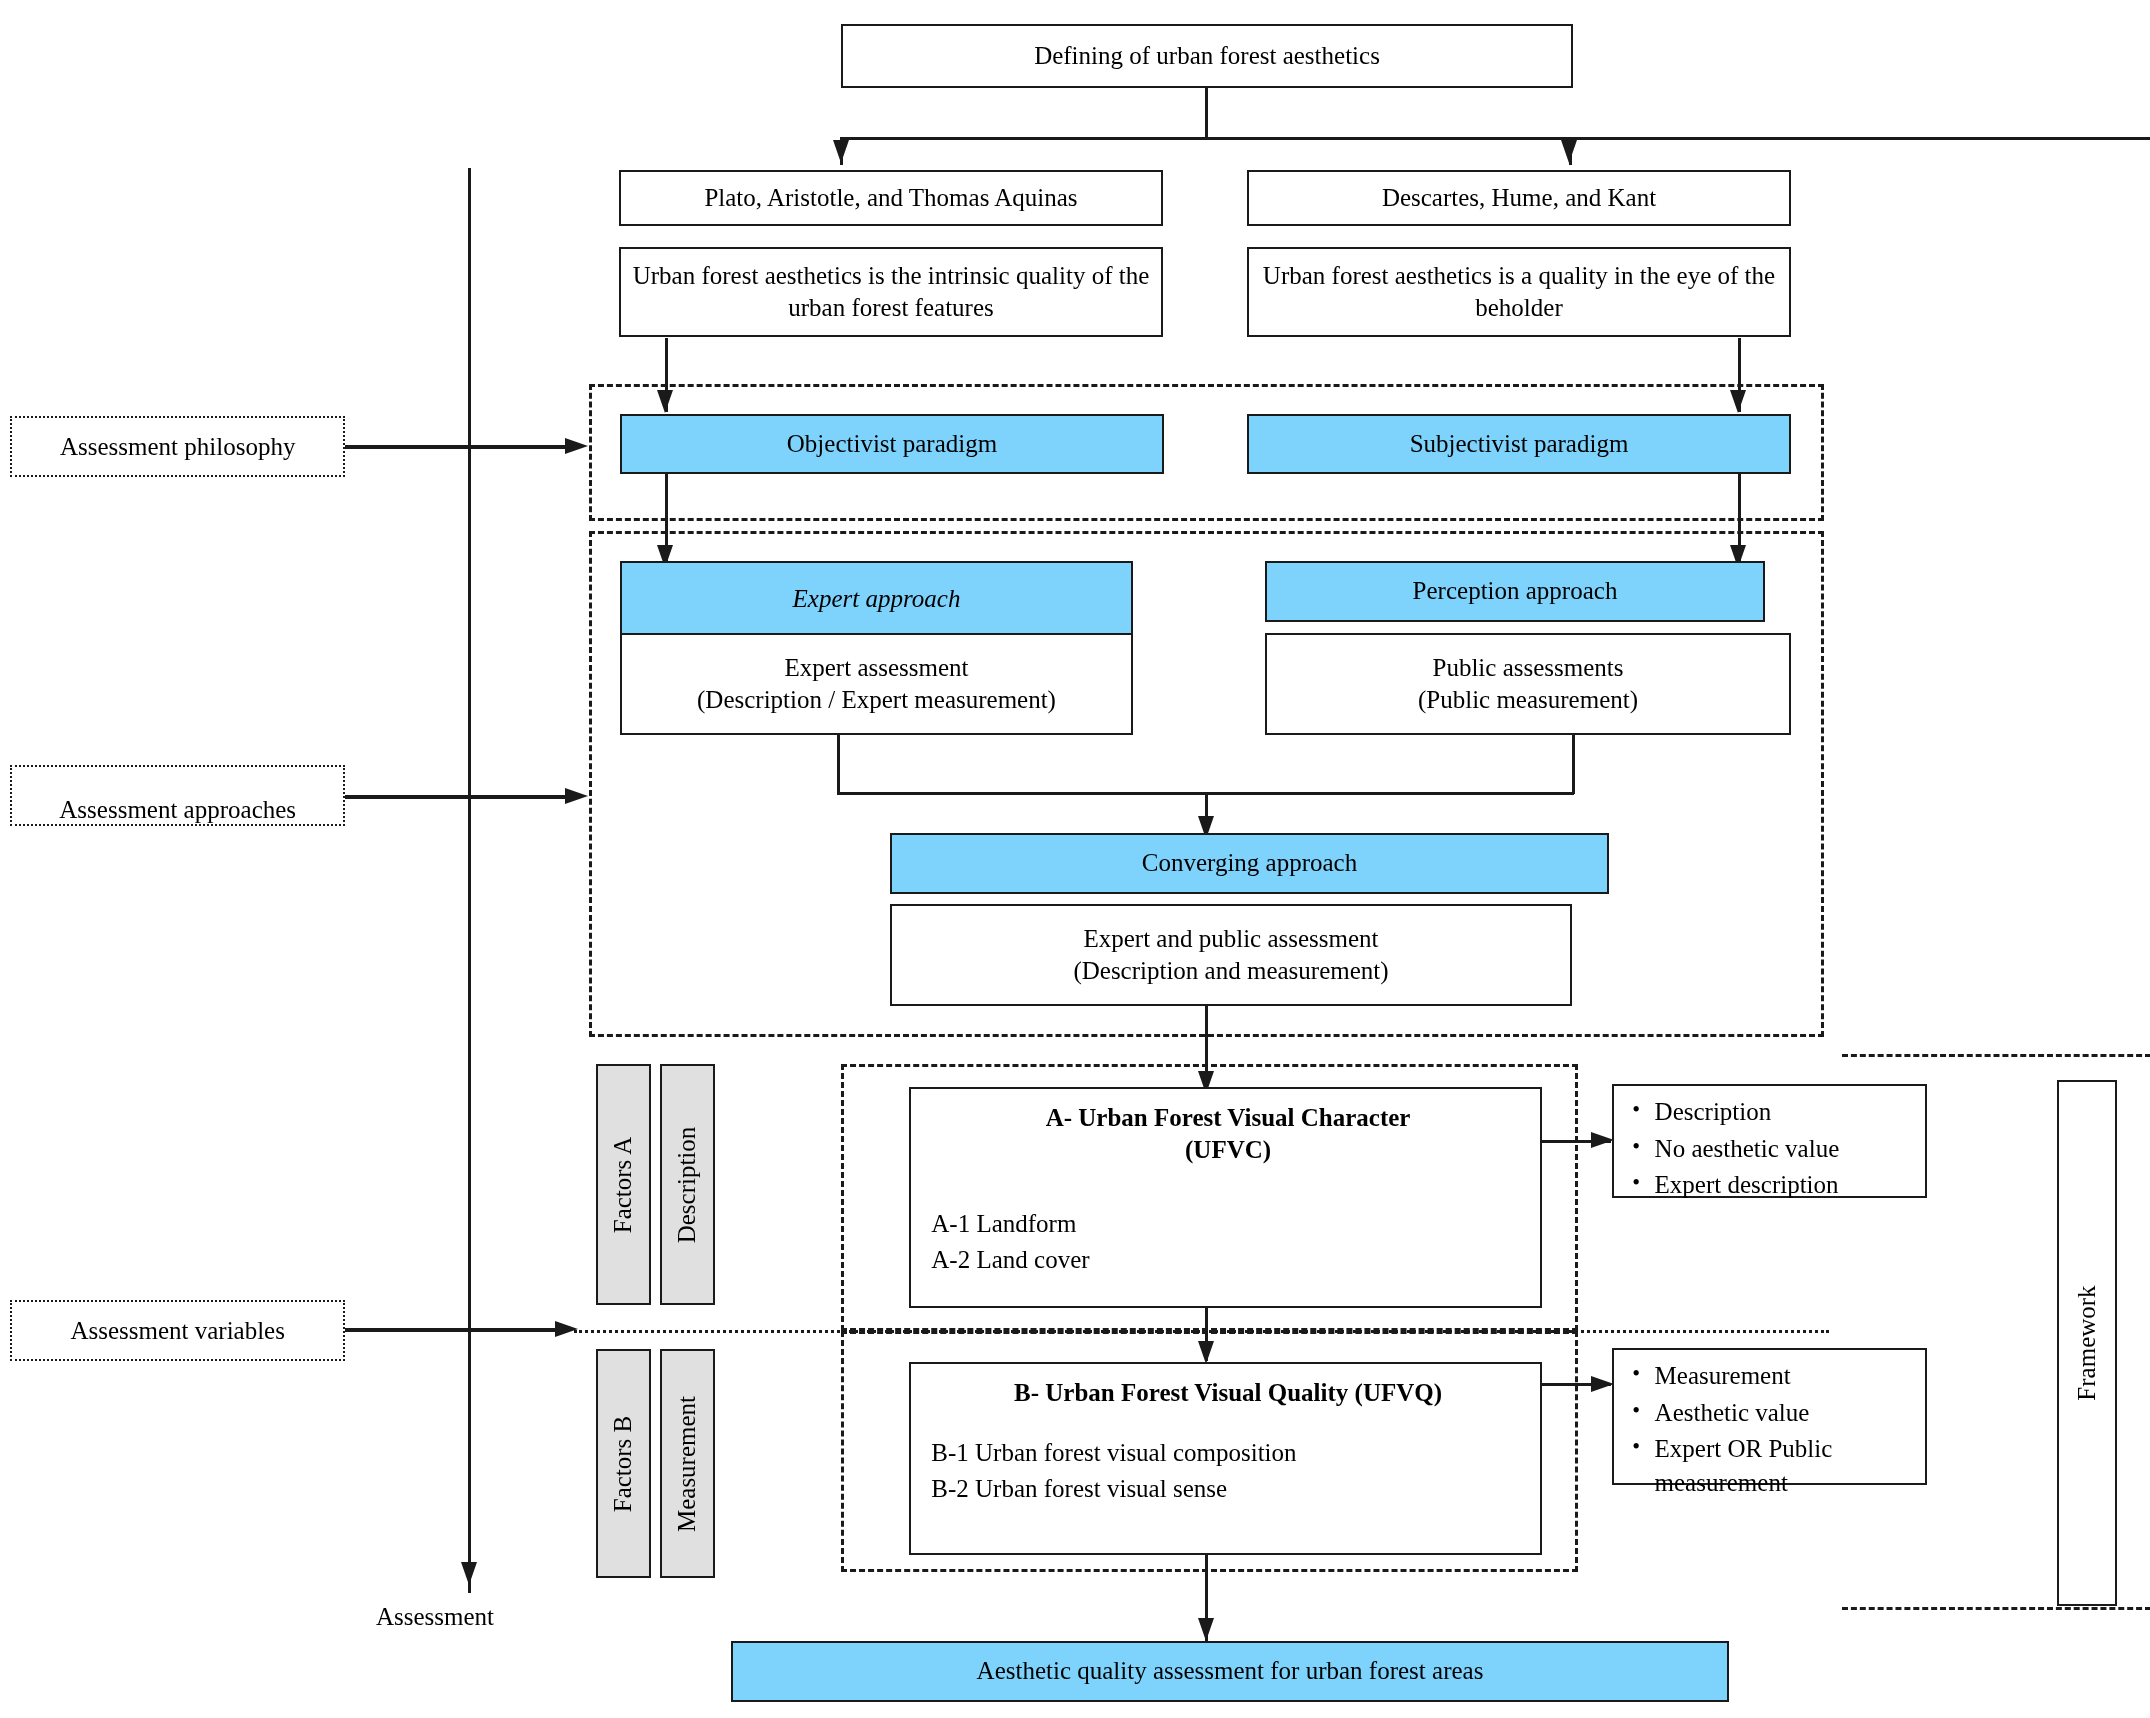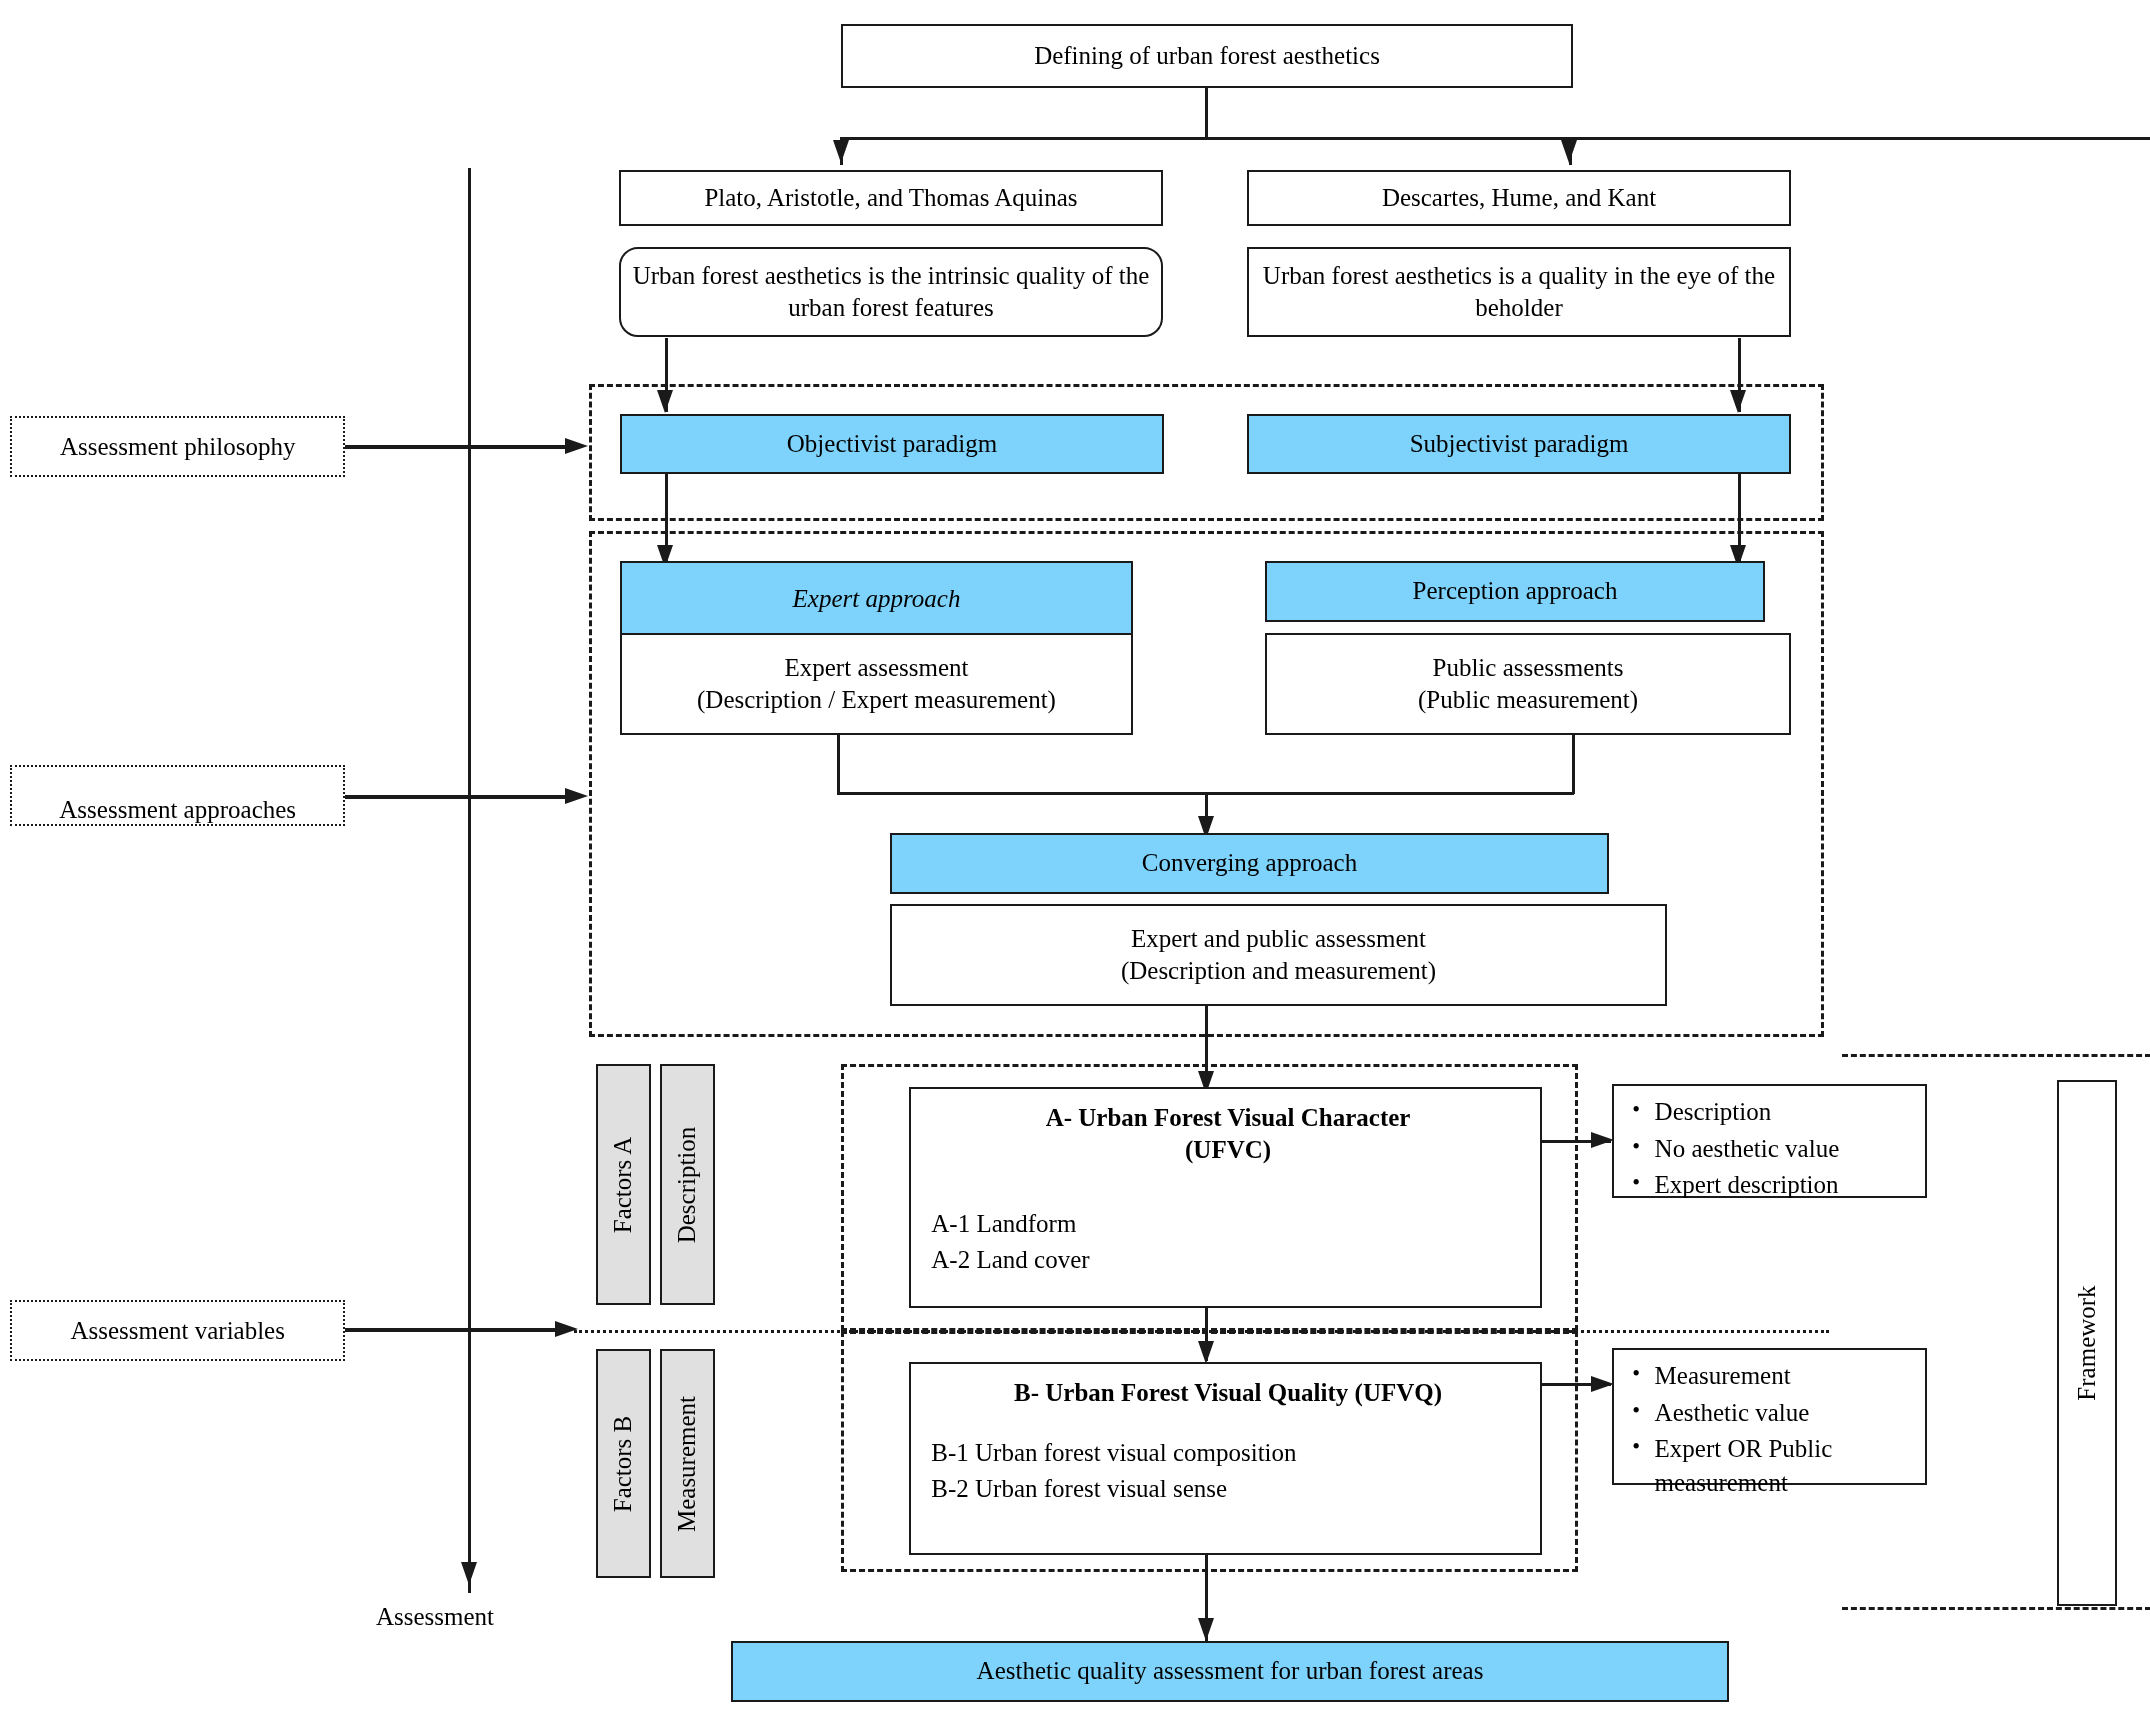--- a/index.html
+++ b/index.html
@@ -188,21 +188,21 @@
   <div class="vline" style="left:1569px; top:137px; width:2.5px; height:28px;"></div>
   <div class="arrowdown" style="left:1561px; top:140px;"></div>
 
   <div class="box" style="left:619px; top:170px; width:544px; height:56px;">
     <span class="inner">Plato, Aristotle, and Thomas Aquinas</span>
   </div>
   <div class="box" style="left:1247px; top:170px; width:544px; height:56px;">
     <span class="inner">Descartes, Hume, and Kant</span>
   </div>
 
-  <div class="box" style="left:619px; top:247px; width:544px; height:90px;border-radius:19px;">
+  <div class="box" style="left:619px; top:247px; width:544px; height:90px;">
     <span class="inner">Urban forest aesthetics is the intrinsic quality of the urban forest features</span>
   </div>
   <div class="box" style="left:1247px; top:247px; width:544px; height:90px;">
     <span class="inner">Urban forest aesthetics is a quality in the eye of the beholder</span>
   </div>
 
   <div class="vline" style="left:665px; top:338px; width:2.5px; height:74px;"></div>
   <div class="arrowdown" style="left:657px; top:390px;"></div>
 
   <div class="vline" style="left:1738px; top:338px; width:2.5px; height:74px;"></div>
@@ -247,21 +247,21 @@
 
   <div class="vline" style="left:837px; top:734px; width:2.5px; height:60px;"></div>
   <div class="vline" style="left:1572px; top:734px; width:2.5px; height:60px;"></div>
   <div class="hline" style="left:837px; top:792px; width:737px; height:2.5px;"></div>
   <div class="vline" style="left:1205px; top:792px; width:2.5px; height:43px;"></div>
   <div class="arrowdown" style="left:1198px; top:816px;"></div>
 
   <div class="box shaded" style="left:890px; top:833px; width:719px; height:61px;">
     <span class="inner">Converging approach</span>
   </div>
-  <div class="box" style="left:890px; top:904px; width:777px; height:102px;">
+  <div class="box" style="left:890px; top:904px; width:682px; height:102px;">
     <span class="inner">
       <span>Expert and public assessment</span><br>
       <span>(Description and measurement)</span>
     </span>
   </div>
 
   <div class="vline" style="left:1205px; top:1006px; width:2.5px; height:86px;"></div>
   <div class="arrowdown" style="left:1198px; top:1071px;"></div>
 
   <div class="region" style="left:841px; top:1064px; width:737px; height:267px;"></div>

